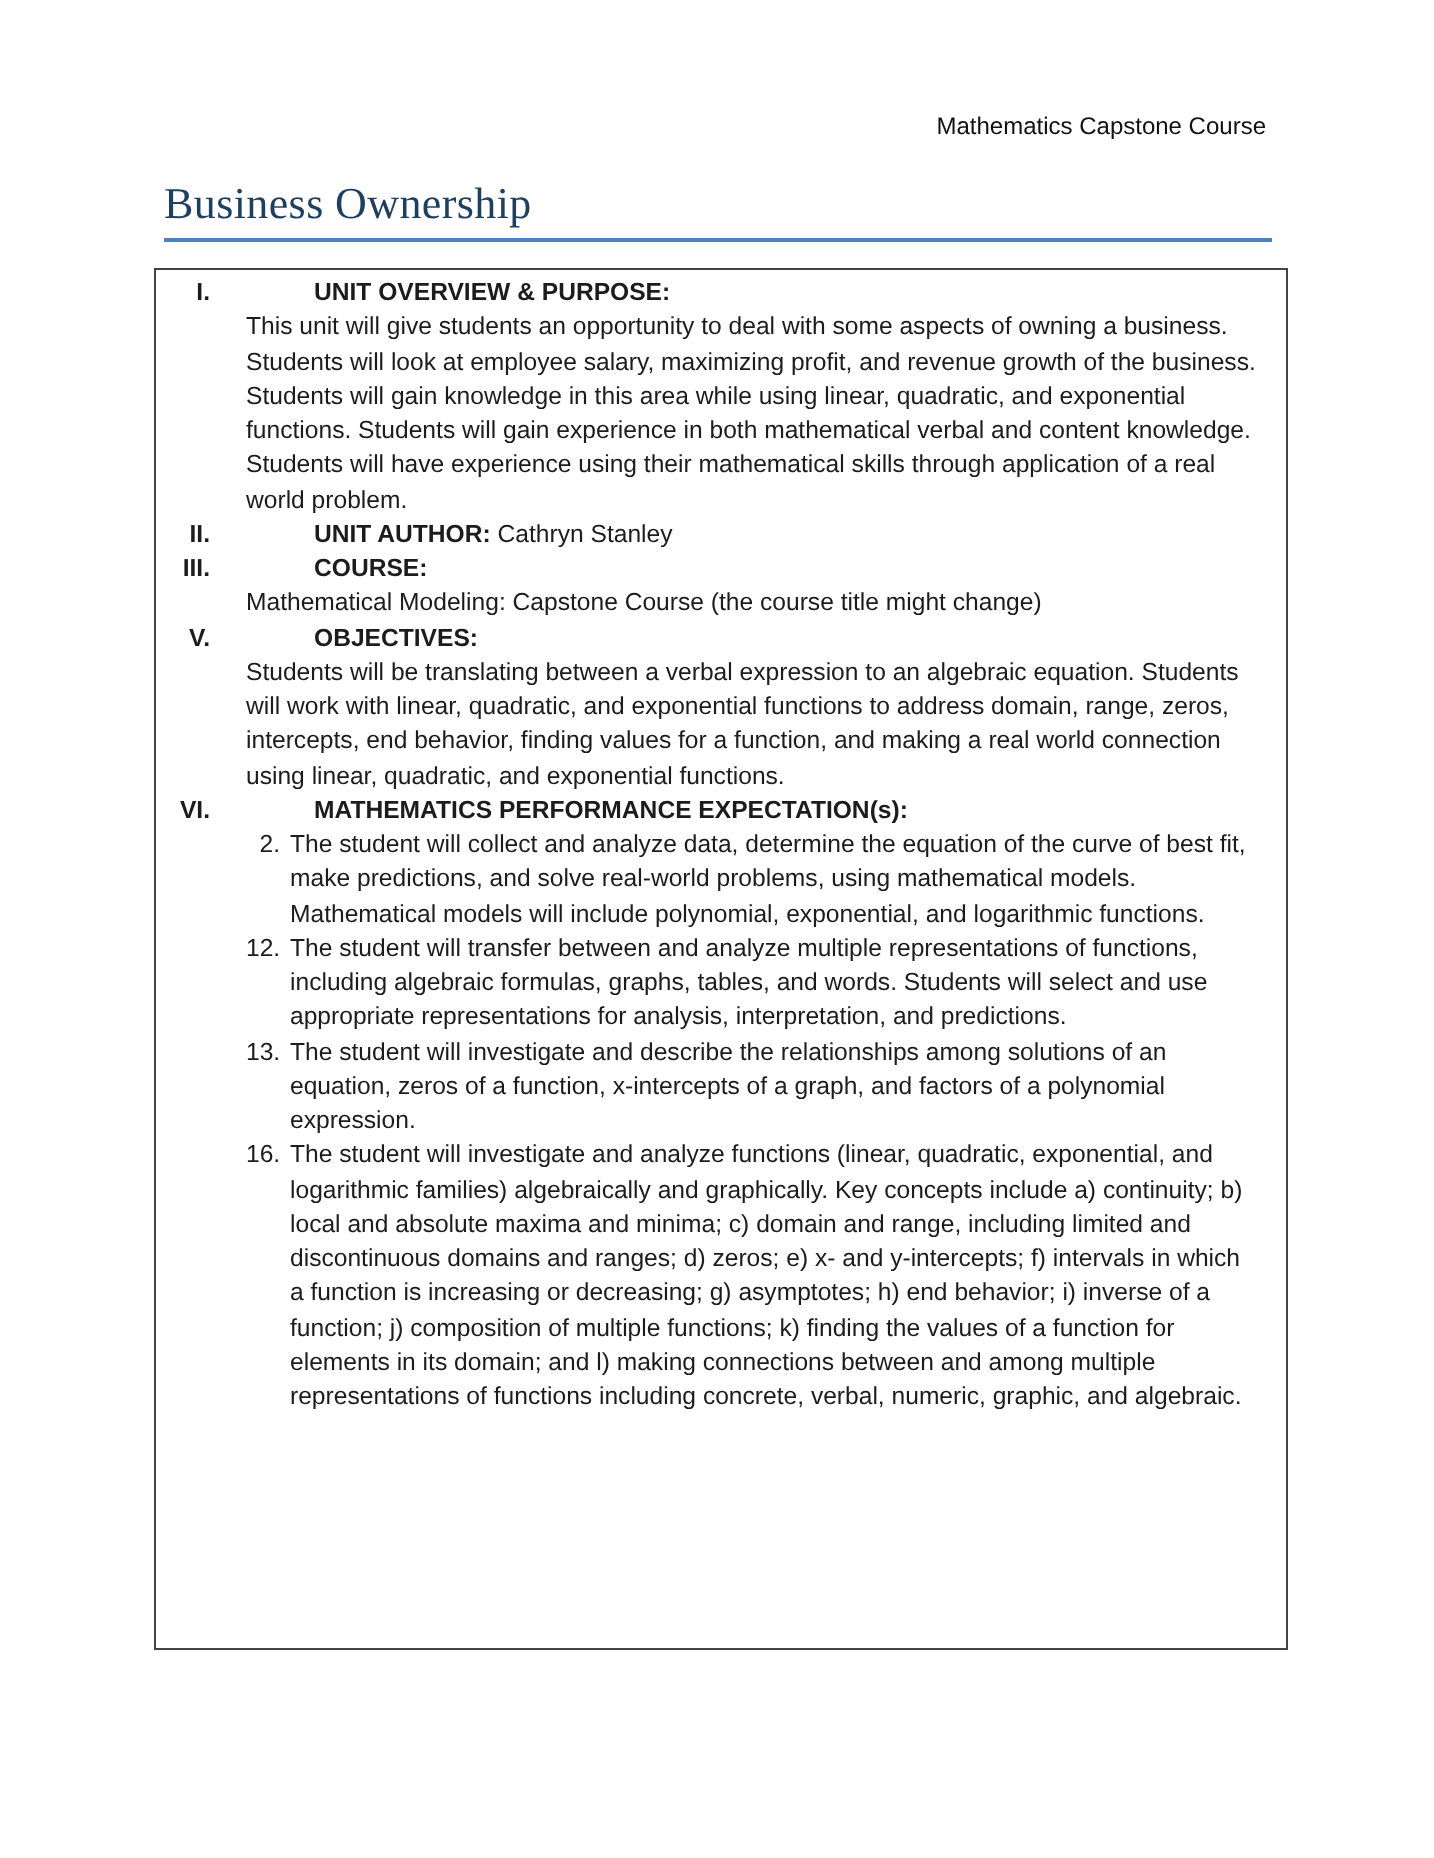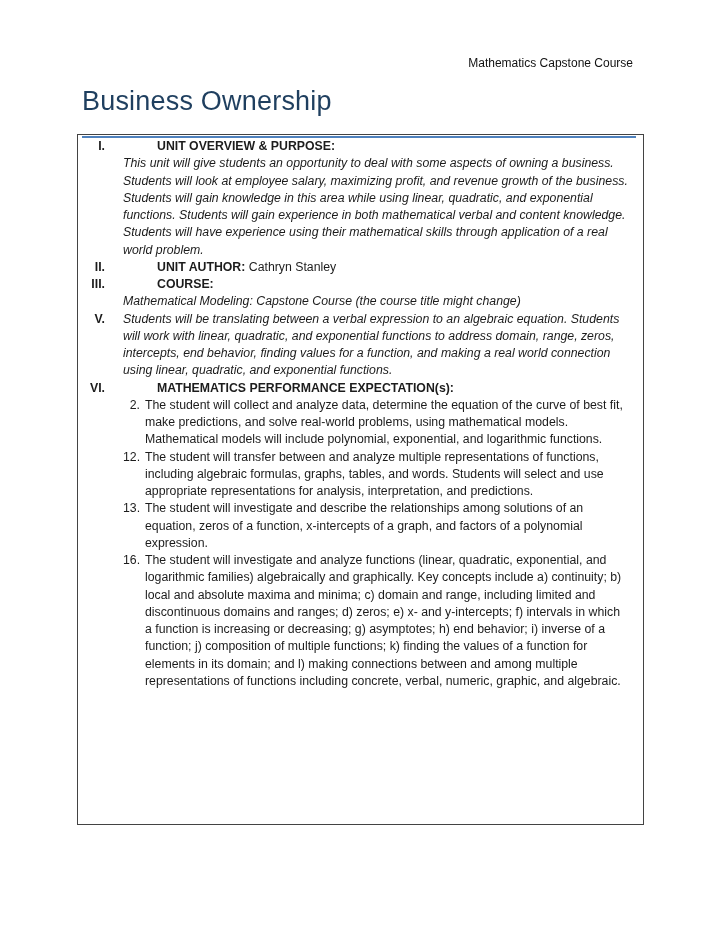--- a/index.html
+++ b/index.html
@@ -7,35 +7,35 @@
     width:717px;height:929px;background:#ffffff;position:relative;
     font-family:"Liberation Sans","DejaVu Sans",sans-serif;color:#1c1c1c;
     overflow:hidden;
   }
   .running-header{
     position:absolute;top:56px;right:84px;
     font-size:12px;line-height:14px;color:#111;
   }
   .doc-title{
     position:absolute;top:86px;left:82px;width:554px;margin:0;
-    font-family:Liberation Sans, sans-serif;font-weight:400;
-    font-size:27px;line-height:31px;color:var(--title-color,#1F3F5F);
-    padding-bottom:19px;border-bottom:2px solid var(--rule-color,#4E81BD);
+    font-family:Liberation Serif, serif;font-weight:400;
+    font-size:22px;line-height:31px;color:var(--title-color,#1F3F5F);
+    padding-bottom:2px;border-bottom:2px solid var(--rule-color,#4E81BD);
     letter-spacing:.2px;
   }
   .unit-box{
     position:absolute;left:77px;top:134px;width:567px;height:691px;
     box-sizing:border-box;border:1px solid var(--border-color,#434343);
     padding:3px 15px 0 0;overflow:hidden;
     font-size:12.3px;line-height:17.25px;
   }
   .section{display:grid;grid-template-columns:45px 1fr;}
   .sec-num{font-weight:700;text-align:right;padding-right:18px;}
   .sec-heading{font-weight:700;margin-left:34px;}
-  .sec-para{margin:0;font-style:italic;}
+  .sec-para{margin:0;}
   .oli{display:grid;grid-template-columns:17px 1fr;column-gap:5px;}
   .oli-num{text-align:right;}
 </style>
 </head>
 <body style="--title-color: #1F3F5F; --rule-color: #4E81BD; --border-color: #434343;">
 
 <div class="running-header">Mathematics Capstone Course</div>
 
 <h1 class="doc-title">Business Ownership</h1>
 
@@ -56,20 +56,21 @@
     <div class="section">
       <div class="sec-num">III.</div>
       <div class="sec-content">
         <div><span class="sec-heading">COURSE:</span></div>
         <div class="sec-para">Mathematical Modeling: Capstone Course (the course title might change)</div>
       </div>
     </div>
     <div class="section">
       <div class="sec-num">V.</div>
       <div class="sec-content">
+        <div><span class="sec-heading">OBJECTIVES:</span></div>
         <div class="sec-para">Students will be translating between a verbal expression to an algebraic equation.  Students will work with linear, quadratic, and exponential functions to address domain, range, zeros, intercepts, end behavior, finding values for a function, and making a real world connection using linear, quadratic, and exponential functions.</div>
       </div>
     </div>
     <div class="section">
       <div class="sec-num">VI.</div>
       <div class="sec-content">
         <div><span class="sec-heading">MATHEMATICS PERFORMANCE EXPECTATION(s):</span></div>
         <div class="oli">
           <div class="oli-num">2.</div>
           <div class="oli-text">The student will collect and analyze data, determine the equation of the curve of best fit, make predictions, and solve real-world problems, using mathematical models.  Mathematical models will include polynomial, exponential, and logarithmic functions.</div>

